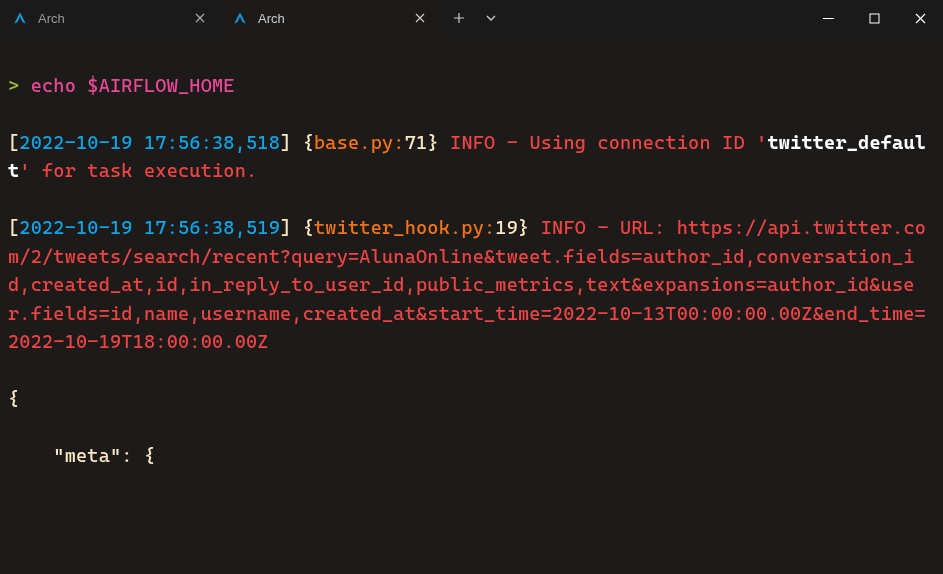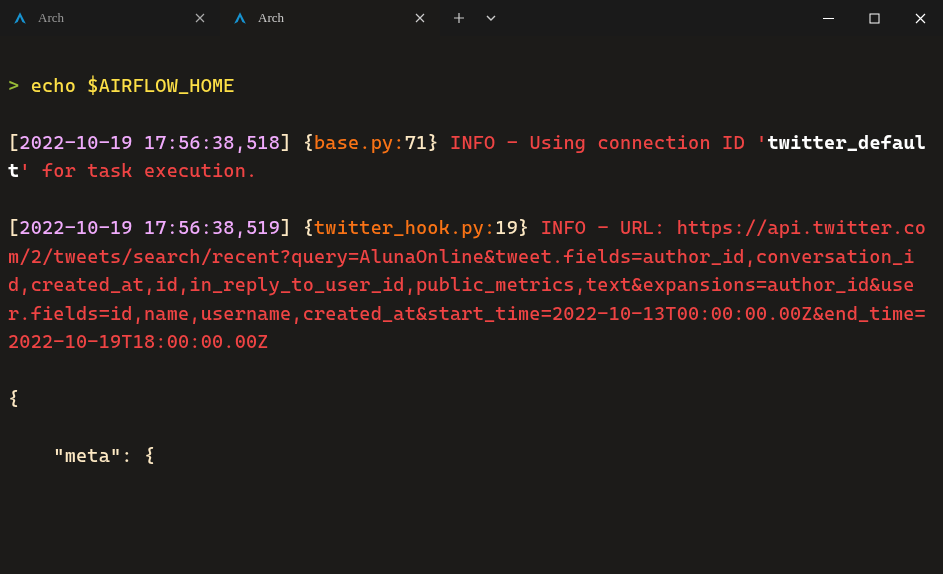--- a/index.html
+++ b/index.html
@@ -23,21 +23,21 @@
       flex: 1;
     }
     .tab {
       display: flex;
       align-items: center;
       padding: 0 12px;
       gap: 10px;
       min-width: 220px;
       cursor: pointer;
       color: #cccccc;
-      font-family: Liberation Serif, serif;
+      font-family: Liberation Sans, sans-serif;
       font-size: 13px;
     }
     .tab.inactive {
       background: #1a1a1a;
       color: #999999;
     }
     .tab.active {
       background: #1c1b19;
     }
     .tab-icon {
@@ -87,23 +87,23 @@
       cursor: pointer;
     }
     .terminal {
       padding: 6px 8px;
       line-height: 1.5;
       white-space: pre-wrap;
       word-break: break-all;
       letter-spacing: 0.2px;
     }
     .prompt { color: #98bc37; }
-    .cmd { color: #fde047; }
+    .cmd { color: #ec4899; }
     .bracket { color: #fce8c3; }
-    .timestamp { color: #f0abfc; }
+    .timestamp { color: #0ea5e9; }
     .brace { color: #fce8c3; }
     .file { color: #f97316; }
     .lineno { color: #fce8c3; }
     .info { color: #ef4444; }
     .bold { font-weight: bold; color: #ffffff; }
   </style>
 </head>
 <body>
 
 <div class="titlebar">

